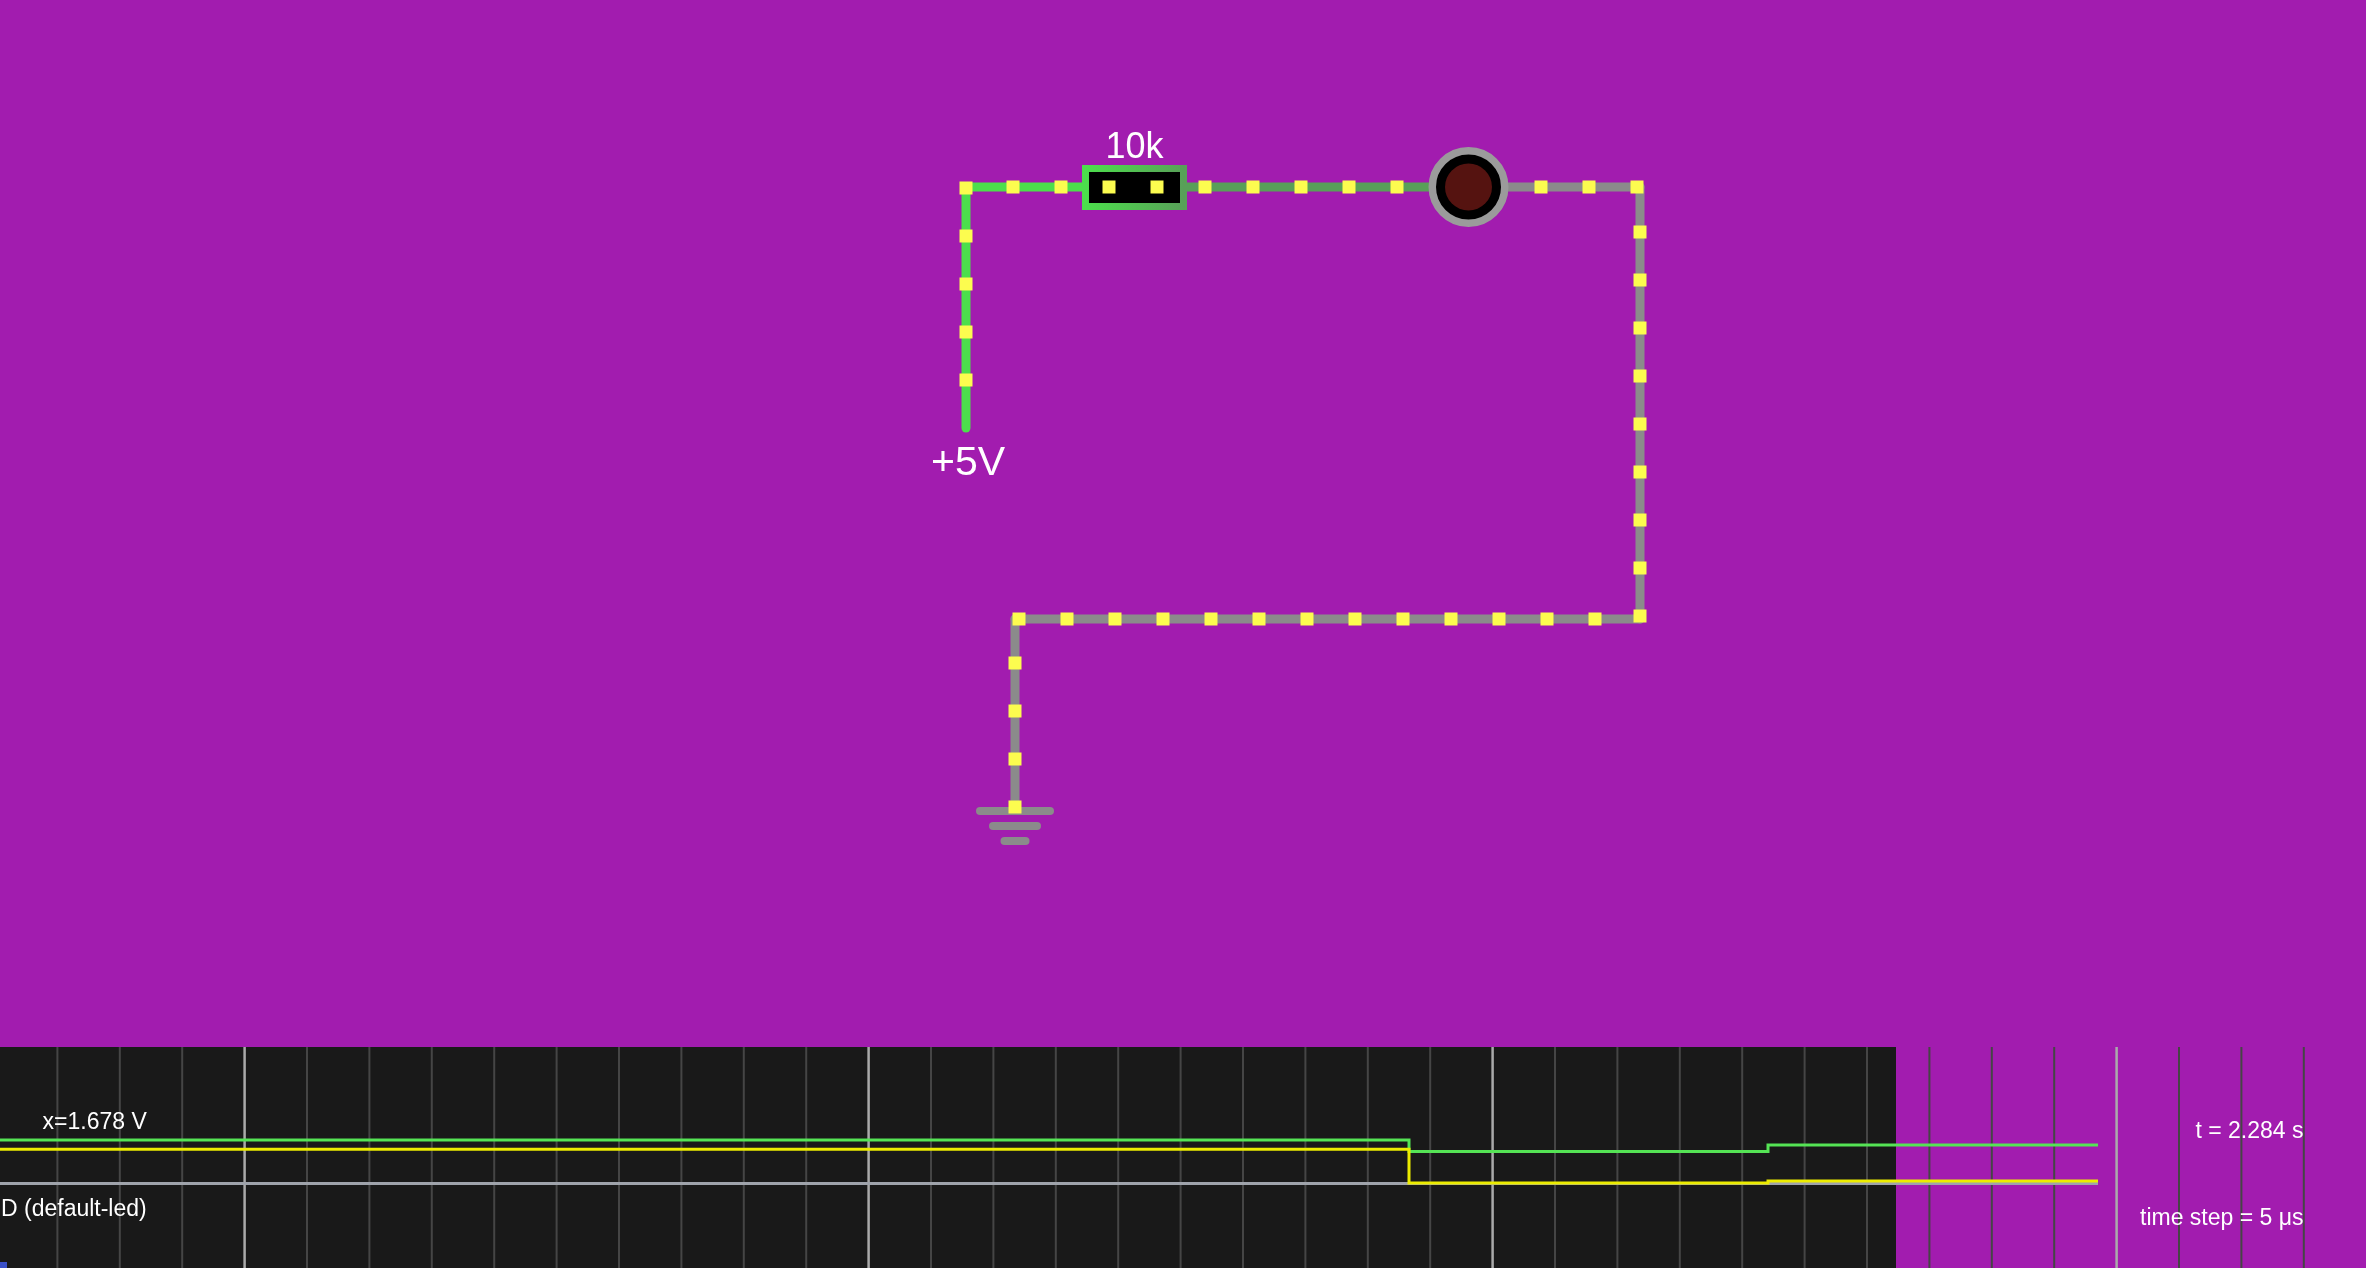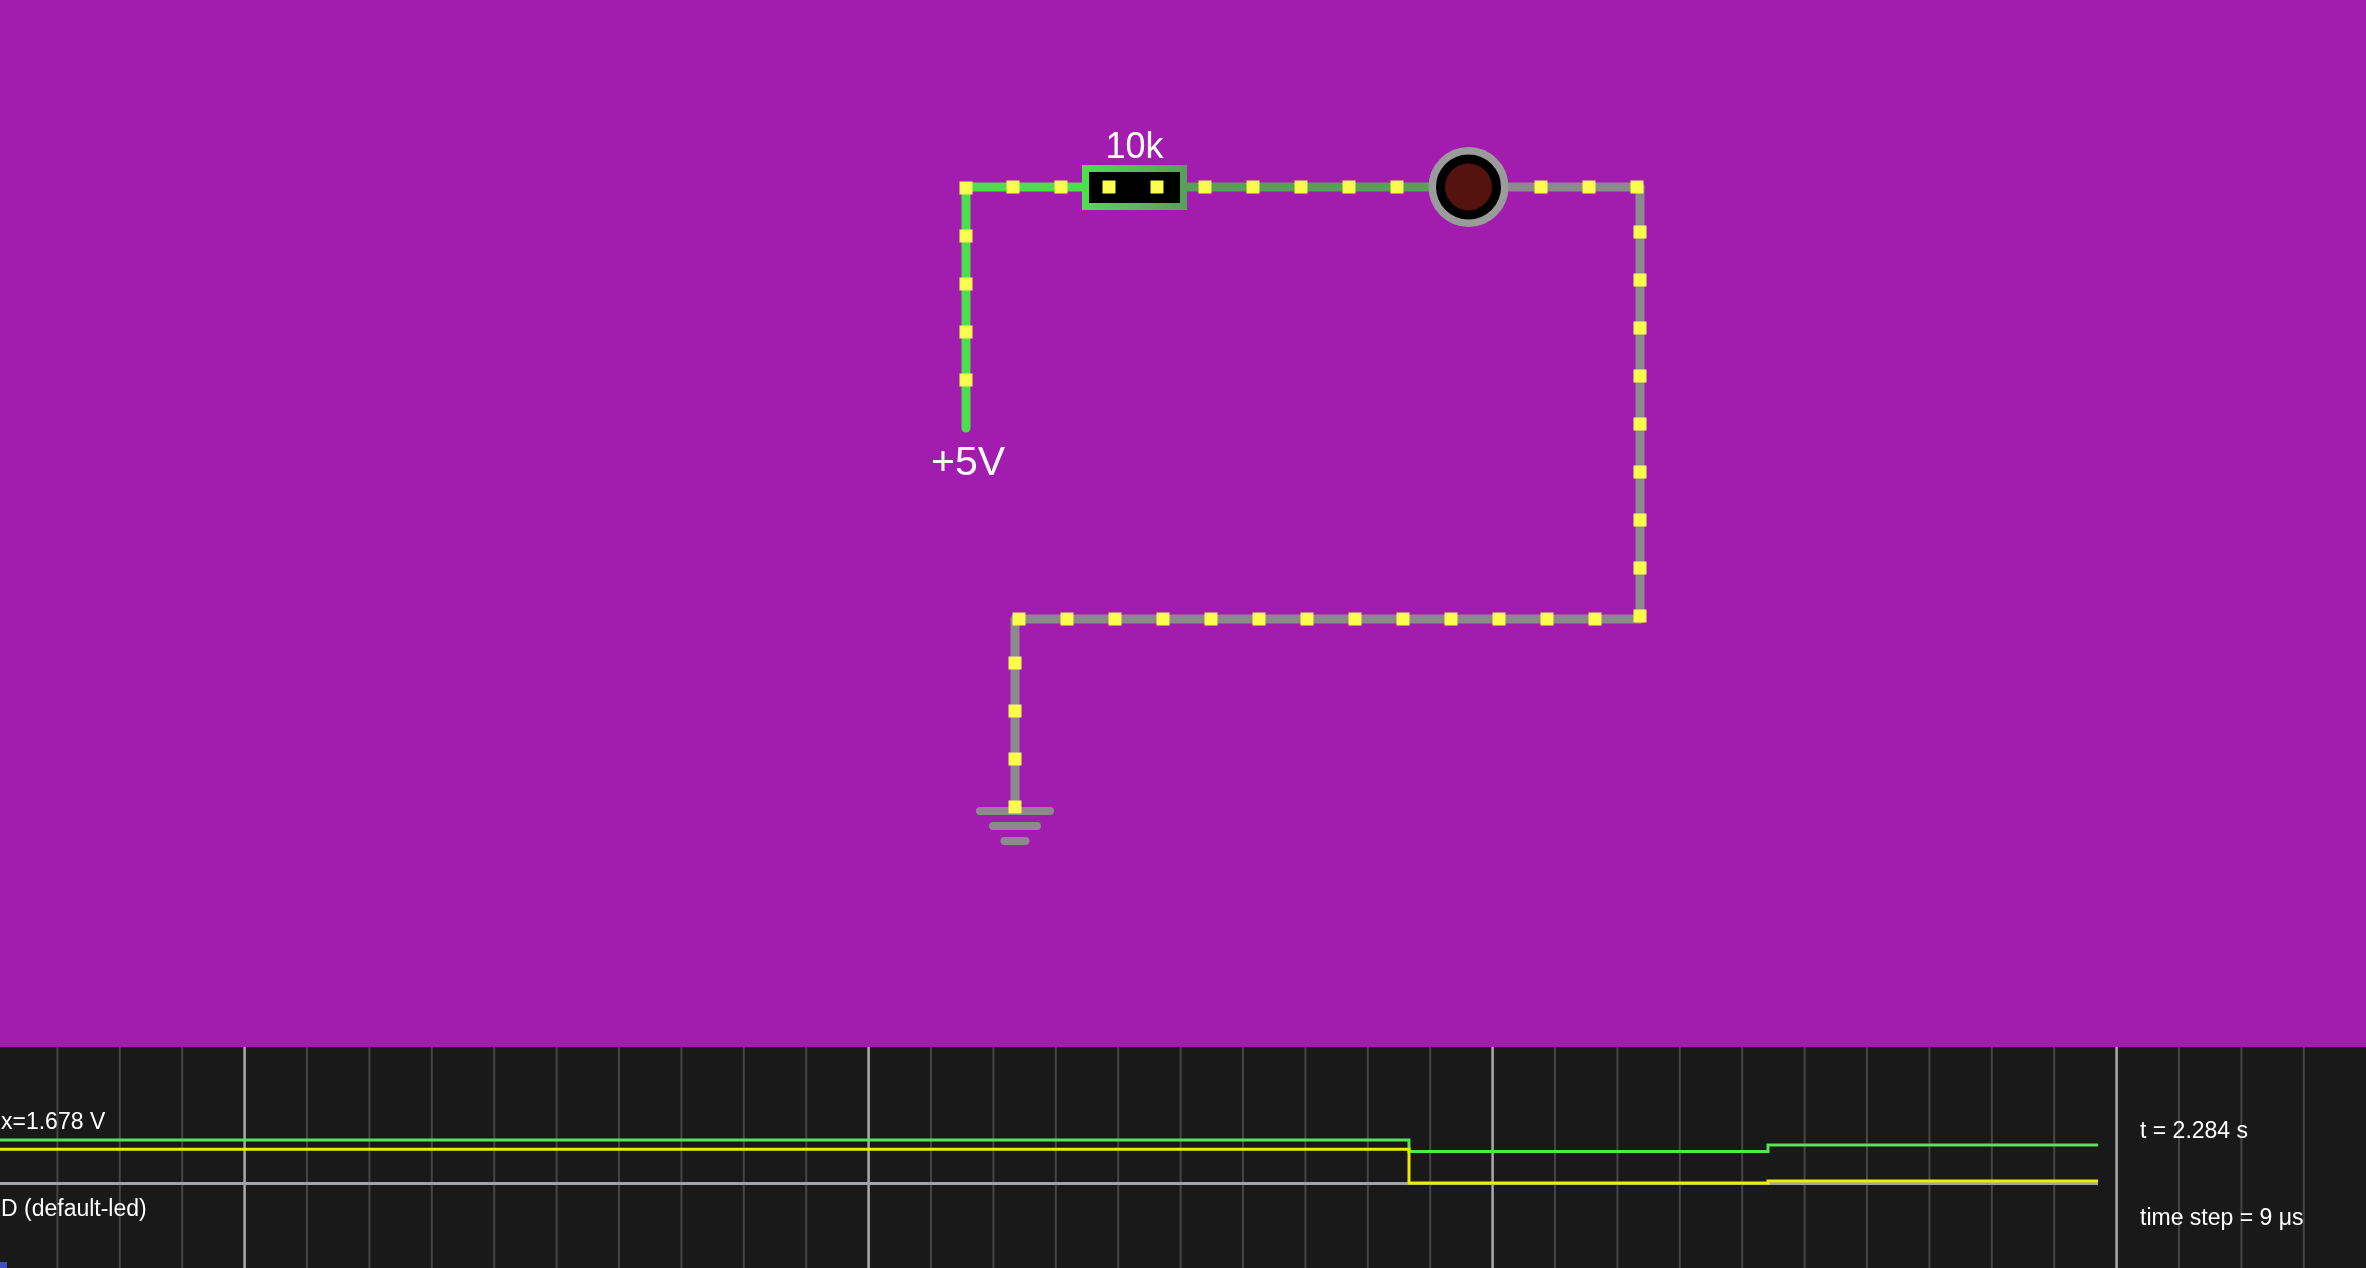--- a/index.html
+++ b/index.html
@@ -3,21 +3,21 @@
 <meta charset="utf-8">
 <title>Circuit Simulator</title>
 <style>
   html,body{margin:0;padding:0;background:#000;}
   #stage{position:relative;width:2366px;height:1268px;overflow:hidden;background:#a21caf;
          font-family:"Liberation Sans","DejaVu Sans",sans-serif;}
   #circuit{position:absolute;top:0;left:0;}
   .clabel{fill:#ffffff;}
   .rlabel{font-size:36px;}
   .slabel{font-size:41px;}
-  #scope{position:absolute;left:0;top:1047px;width:2366px;height:221px;background:#191919;}
+  #scope{position:absolute;left:0;top:1047px;width:1896px;height:221px;background:#191919;text-align:right;}
   #scope-svg{position:absolute;top:0;left:0;}
   .scope-text{position:absolute;color:#ffffff;font-size:23px;line-height:29px;white-space:pre;}
   #scope-left{left:1px;top:2px;}
   #scope-right{left:2140px;top:11px;}
   #corner-mark{position:absolute;left:0;top:215px;width:7px;height:6px;}
 </style>
 </head>
 <body>
 
 <div id="stage">
@@ -141,18 +141,18 @@
         <line x1="0" y1="136.5" x2="2098" y2="136.5" stroke="#9fa3ab" stroke-width="3"></line>
         <polyline points="0,93 1409,93 1409,104.5 1768,104.5 1768,98 2098,98" fill="none" stroke="#55e455" stroke-width="3"></polyline>
         <polyline points="0,102.29999999999995 1409,102.29999999999995 1409,136 1768,136 1768,134 2098,134" fill="none" stroke="#ecec00" stroke-width="3"></polyline>
       </svg>
     <div class="scope-text" id="scope-left">
       <div>x=1.678 V</div>
       <div>D (default-led)</div>
     </div>
     <div class="scope-text" id="scope-right">
       <div>t = 2.284 s</div>
-      <div>time step = 9 μs</div>
+      <div>time step = 5 μs</div>
     </div>
     <div id="corner-mark" style="background: rgb(58, 80, 200);"></div>
   </div>
 
 </div>
 
 </body></html>

